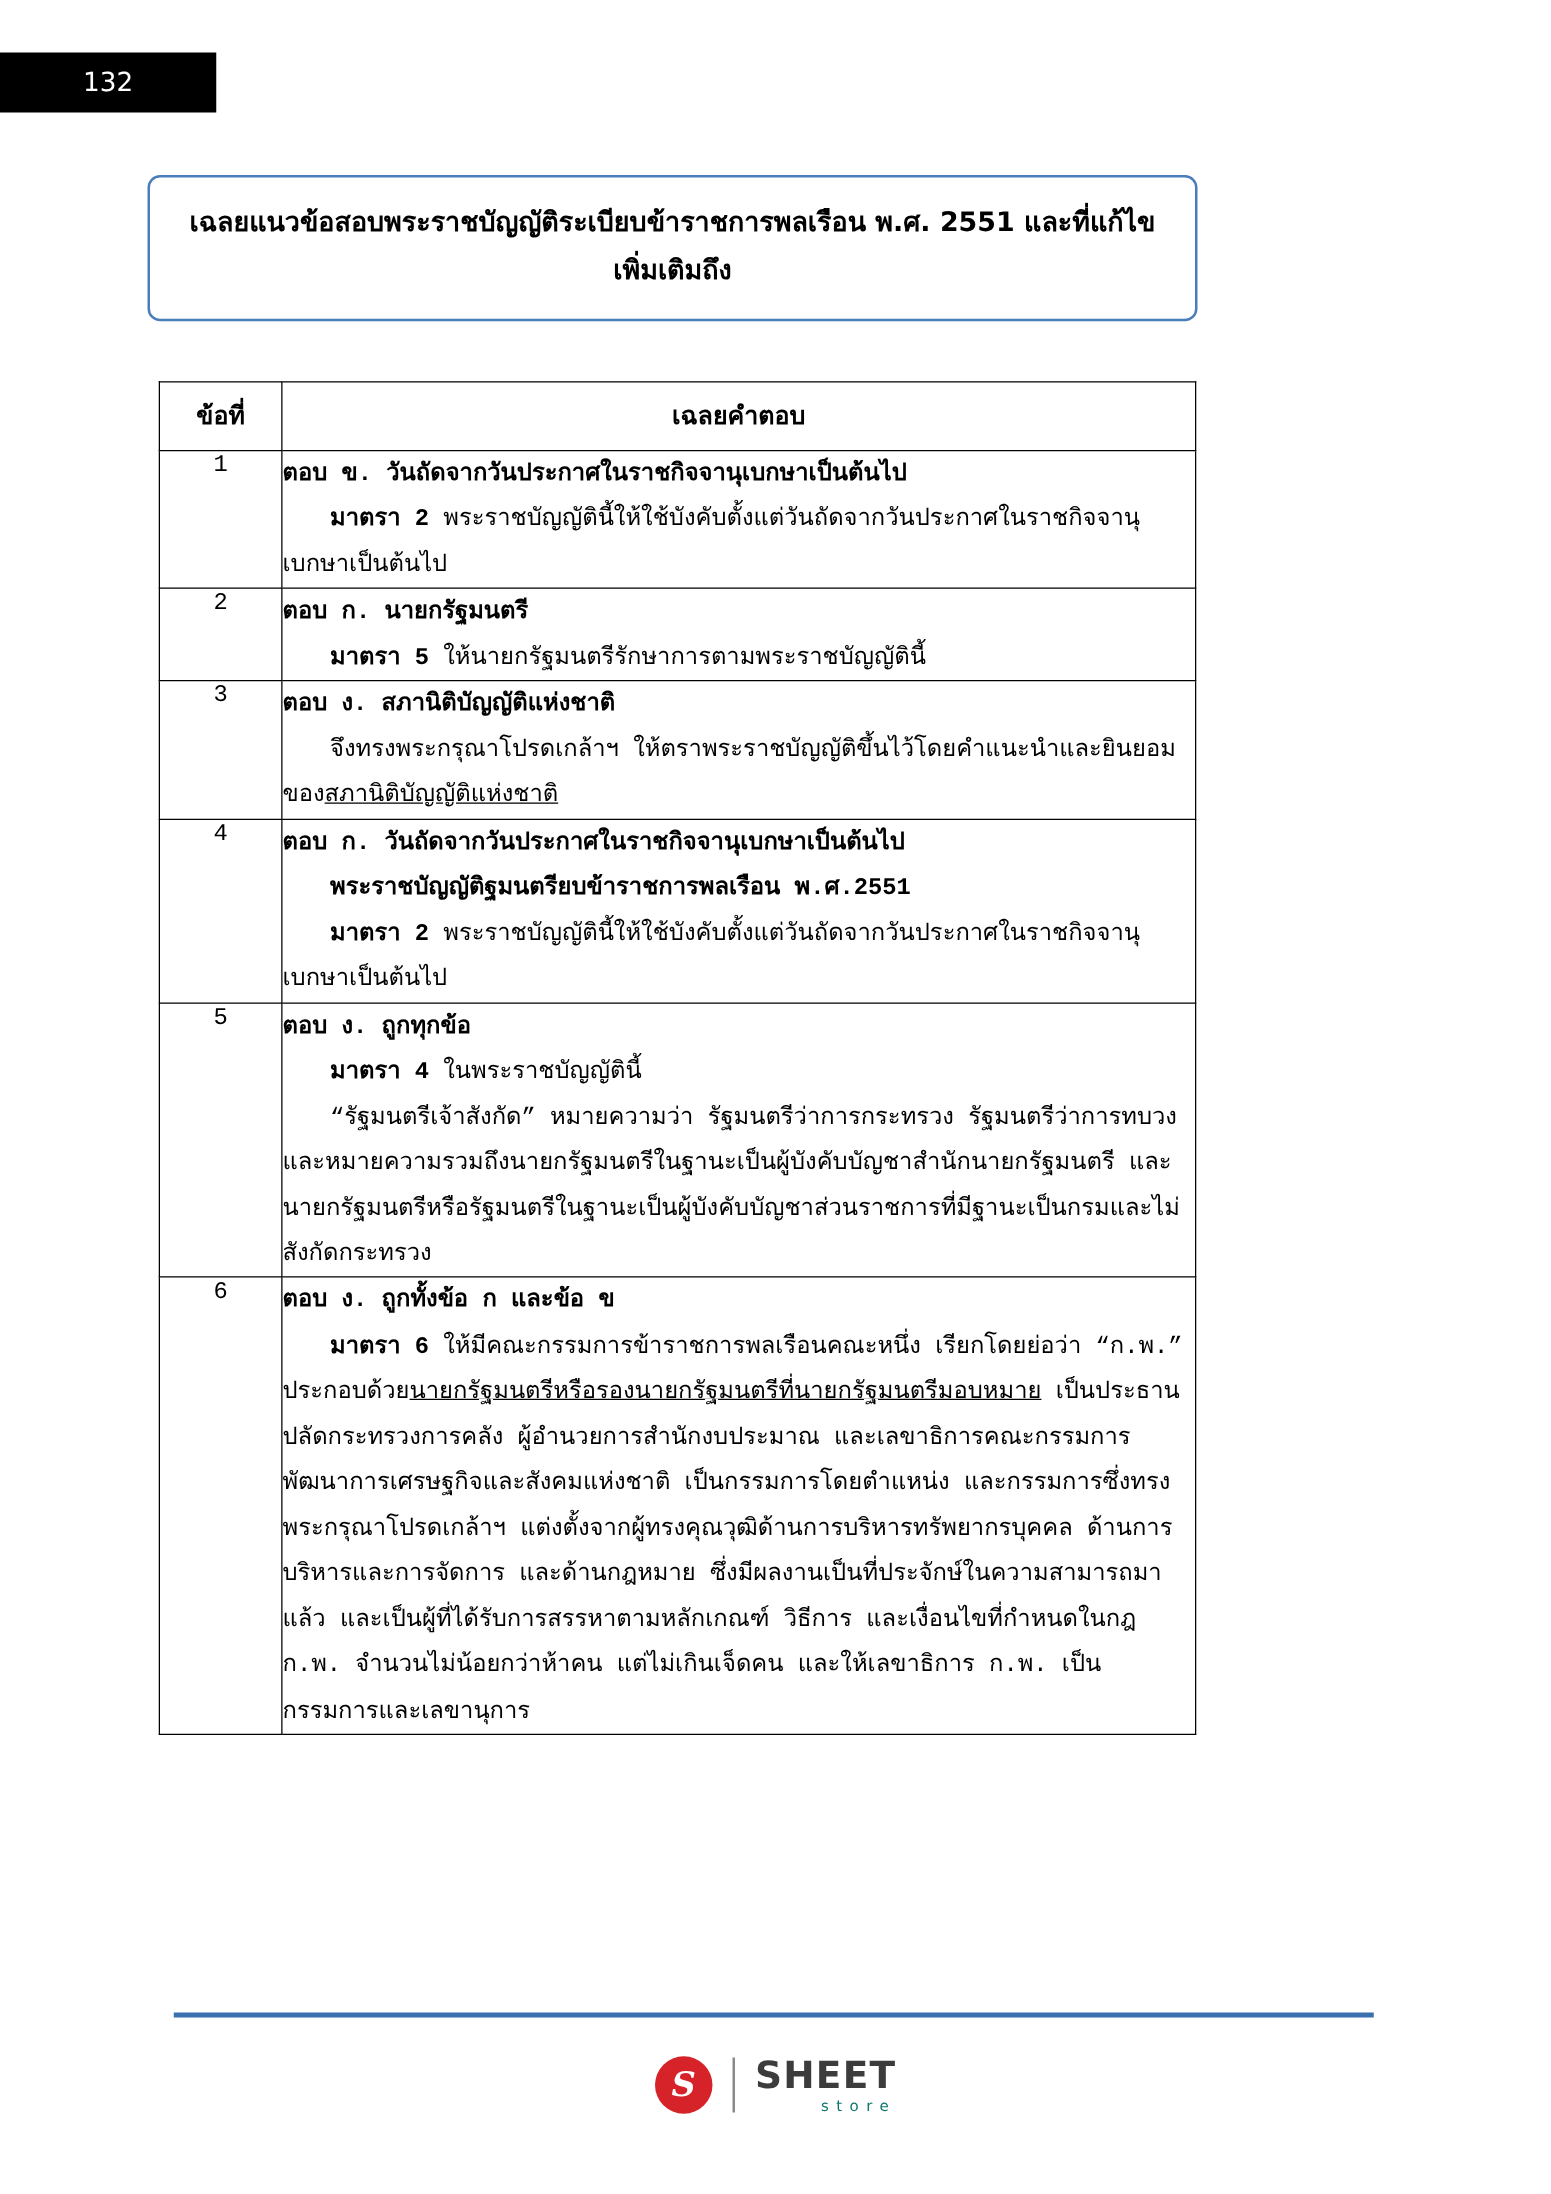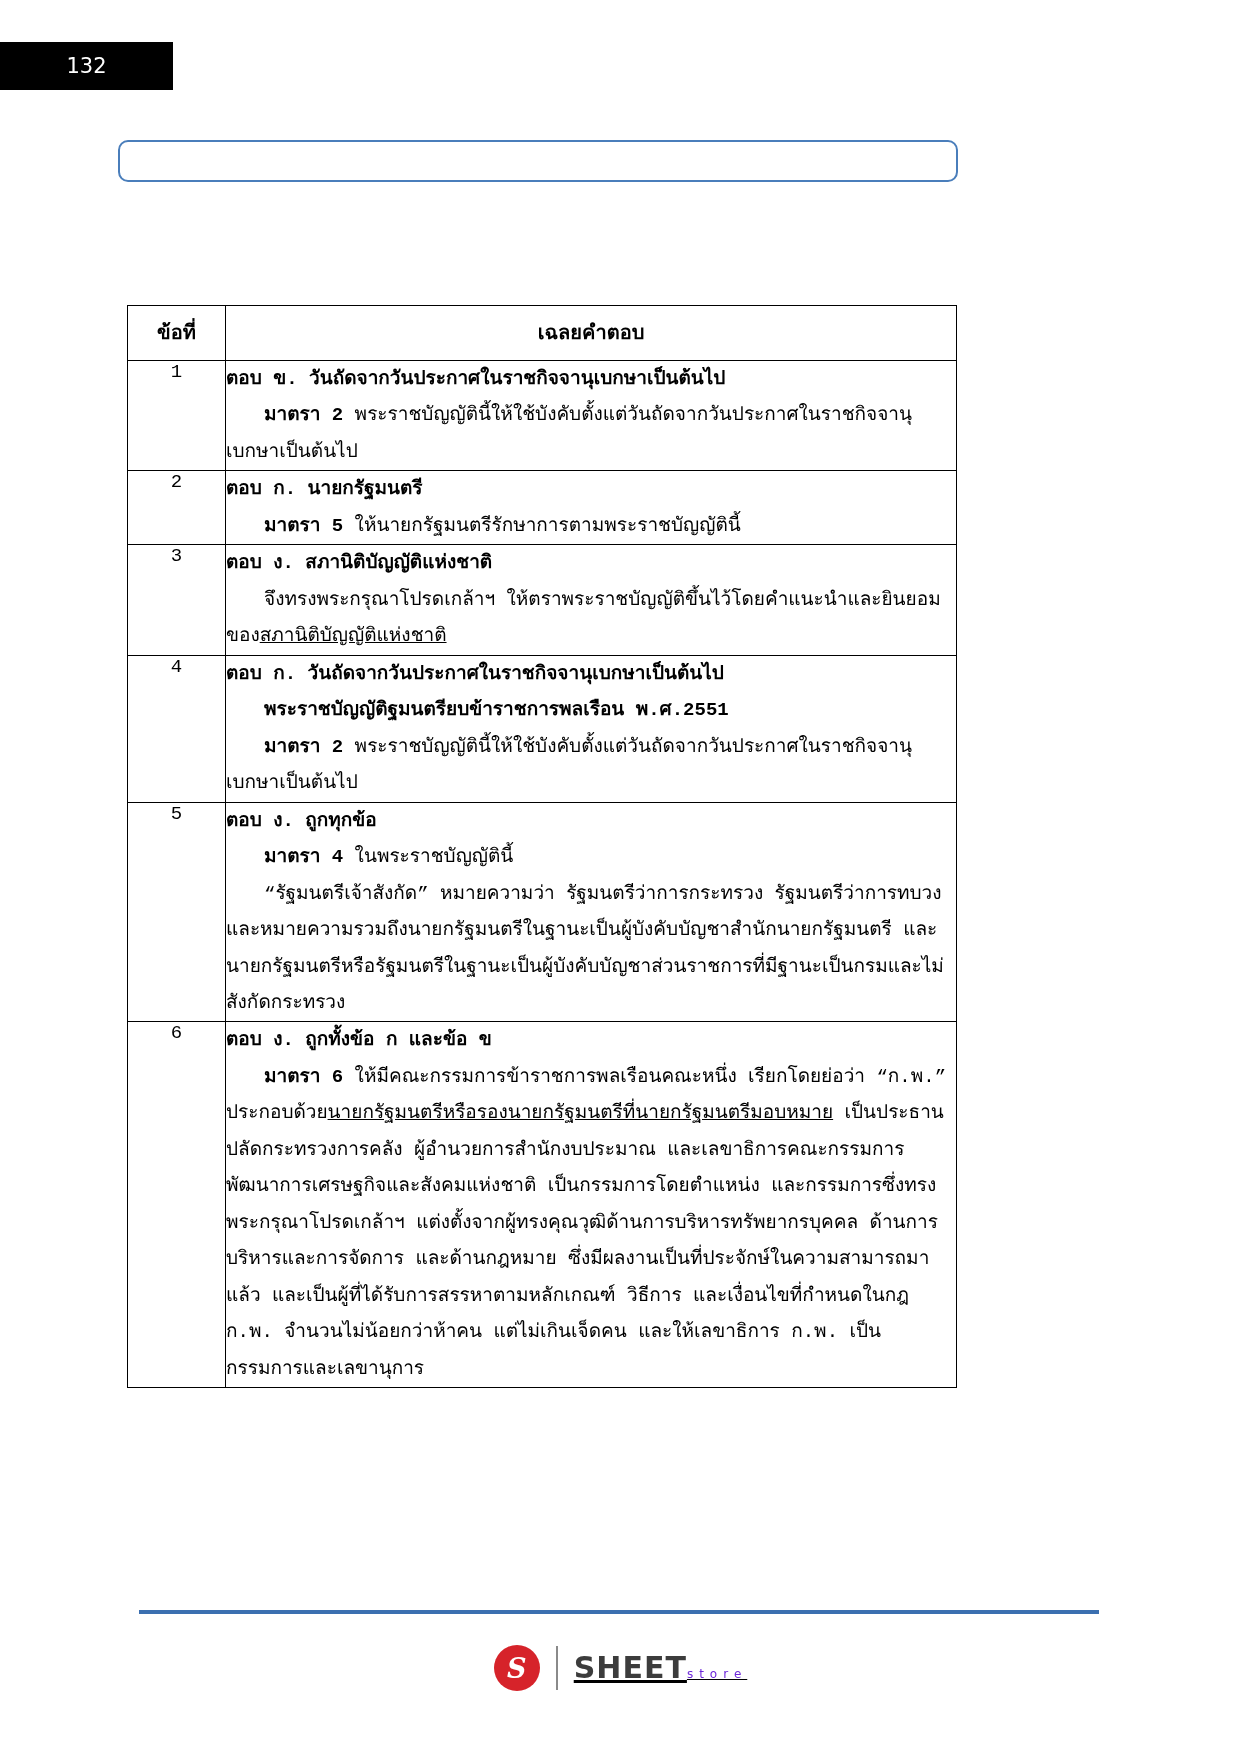--- a/index.html
+++ b/index.html
@@ -150,47 +150,47 @@
     font-family: "DejaVu Serif", "Liberation Serif", serif;
   }
   .logo-divider {
     width: 2px;
     height: 44px;
     background: #8a8a8a;
     margin: 0 6px;
   }
   .logo-text {
     display: flex;
-    flex-direction: row;
+    flex-direction: column;
     justify-content: center;
     line-height: 1;
-    text-decoration: underline;
   }
   .logo-main {
     font-size: 30px;
     font-weight: bold;
     letter-spacing: 1px;
     color: #3c3c3c;
   }
   .logo-sub {
     font-size: 12px;
     letter-spacing: 6px;
-    color: #6d28d9;
+    color: #0f766e;
     text-align: right;
-    margin-top: 15px;
+    margin-top: 3px;
   }
 </style>
 </head>
 <body>
 
 <div class="header">
   <div class="header-pagebox">132</div>
 </div>
 
 <div class="title-box">
+  <div>เฉลยแนวข้อสอบพระราชบัญญัติระเบียบข้าราชการพลเรือน พ.ศ. 2551 และที่แก้ไขเพิ่มเติมถึง</div>
 </div>
 
 <table class="answers">
   <thead>
     <tr>
       <th class="col-no">
         <div class="thead-cell">ข้อที่</div>
       </th>
       <th>
         <div class="thead-cell">เฉลยคำตอบ</div>

